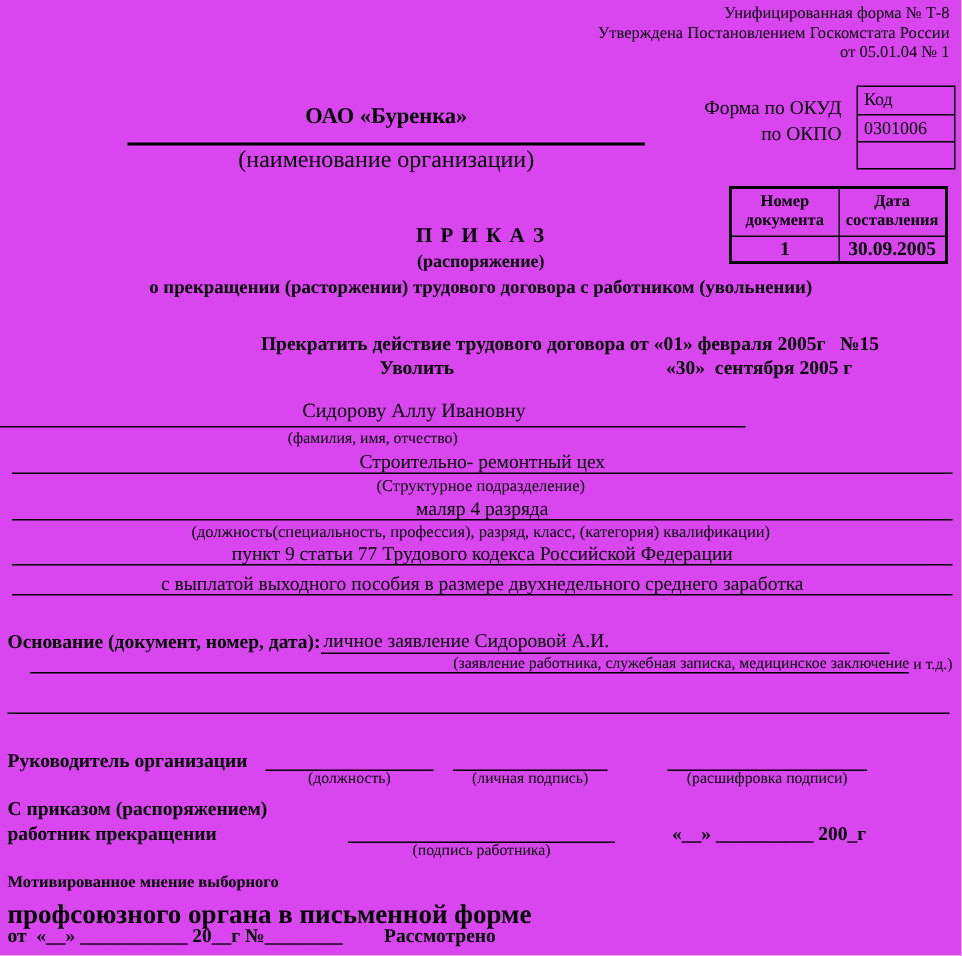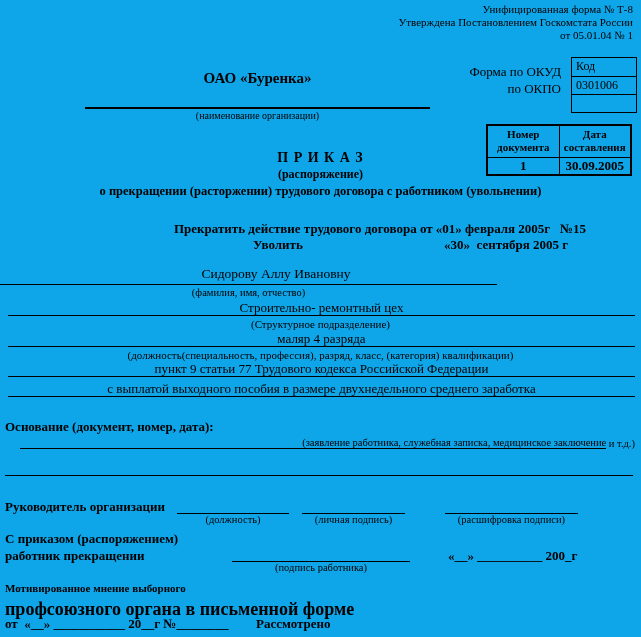--- a/index.html
+++ b/index.html
@@ -2,29 +2,29 @@
 <html><head>
 <meta charset="utf-8">
 <style>
   * { box-sizing: border-box; margin: 0; padding: 0; }
   html, body { background: #ffffff; }
   body {
     width: 641px; height: 637px;
     font-family: "Liberation Serif", "DejaVu Serif", serif;
     color: #000;
   }
-  .page { position: relative; width: 641px; height: 637px; background: #0ea5e9; overflow: hidden; }
+  .page { position: relative; width: 641px; height: 637px; background: #d946ef; overflow: hidden; }
 
   
   .form-note { position: absolute; top: 3px; right: 8px; text-align: right; font-size: 11px; line-height: 13px; }
 
   
   .org-block { position: absolute; top: 70px; left: 85px; width: 345px; text-align: center; }
-  .org-name { font-weight: bold; font-size: 15px; padding-bottom: 20px; border-bottom: 2px solid #000; }
-  .org-caption { font-size: 10px; padding-top: 1px; }
+  .org-name { font-weight: bold; font-size: 15px; padding-bottom: 8px; border-bottom: 2px solid #000; }
+  .org-caption { font-size: 16px; padding-top: 1px; }
 
   
   .okud-block { position: absolute; top: 63px; right: 80px; text-align: right; font-size: 13px; line-height: 17px; }
 
   
   .code-table { position: absolute; top: 57px; right: 4px; width: 66px; border: 1px solid #000; font-size: 12px; }
   .code-table .cell { padding: 1px 4px; height: 18px; }
   .code-table .cell + .cell { border-top: 1px solid #000; }
 
   
@@ -156,20 +156,21 @@
 
   <div class="pos-row-line">маляр 4 разряда</div>
   <div class="row-caption pos-caption">(должность(специальность, профессия), разряд, класс, (категория) квалификации)</div>
 
   <div class="u-row article-row">пункт 9 статьи 77 Трудового кодекса Российской Федерации</div>
 
   <div class="u-row severance-row">с выплатой выходного пособия в размере двухнедельного среднего заработка</div>
 
   <div class="basis-row">
     <span class="basis-label">Основание (документ, номер, дата):</span>
+    <span class="basis-value">личное заявление Сидоровой А.И.</span>
   </div>
   <div class="basis-caption-row">
     <span class="basis-caption-fill"></span>
     <span class="basis-caption-text">(заявление работника, служебная записка, медицинское заключение</span>
     <span class="basis-caption-tail"> и т.д.)</span>
   </div>
 
   <div class="blank-line"></div>
 
   <div class="head-row">

